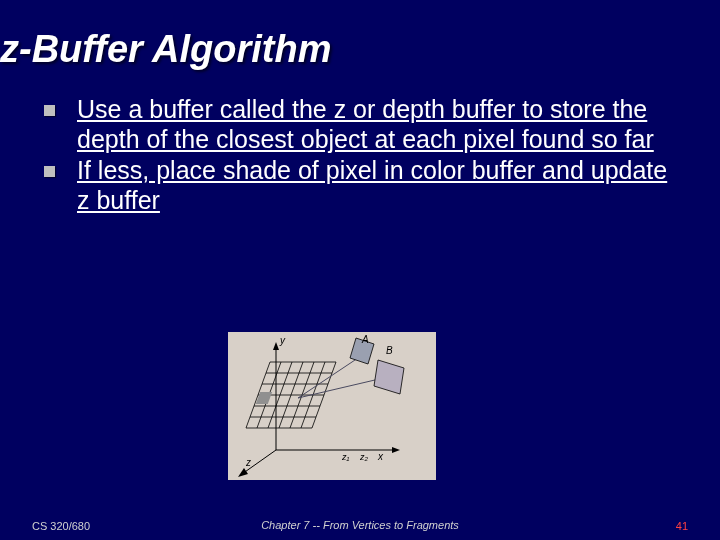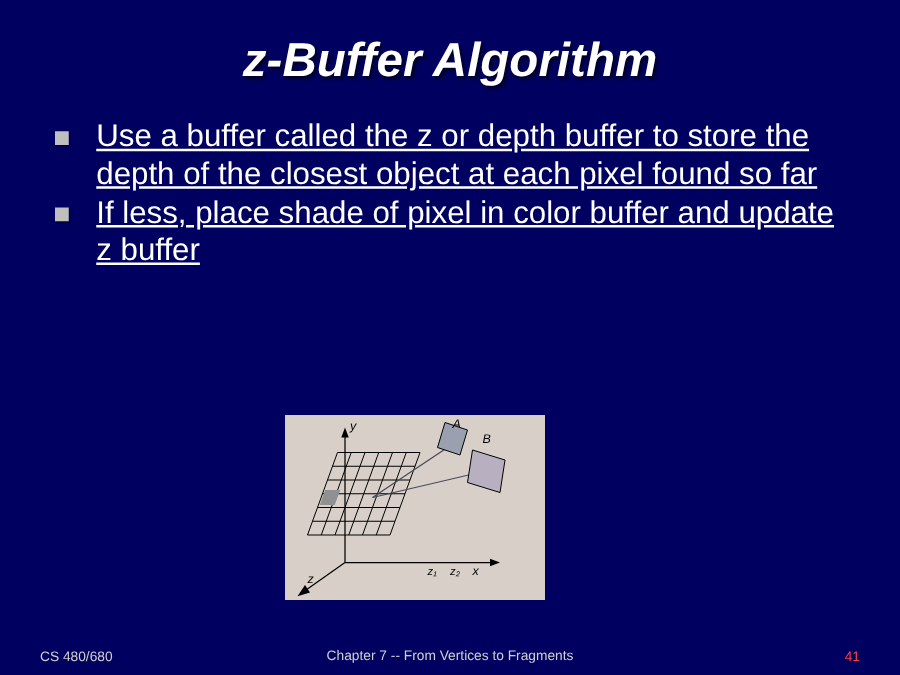--- a/index.html
+++ b/index.html
@@ -6,21 +6,21 @@
   body {
     width: 720px;
     height: 540px;
     background: #000060;
     font-family: Arial, Helvetica, sans-serif;
     color: #ffffff;
     position: relative;
     overflow: hidden;
   }
   .slide-title {
-    text-align: center;
+    text-align: left;
     font-size: 38px;
     font-weight: bold;
     font-style: italic;
     padding-top: 28px;
     padding-bottom: 24px;
     color: #ffffff;
     text-shadow: 2px 2px 3px rgba(0,0,0,0.6);
   }
   .content {
     padding: 0 44px;
@@ -64,20 +64,21 @@
     color: #d0d0d0;
   }
   .footer-left {
     flex: 1;
     padding-left: 32px;
   }
   .footer-center {
     flex: 1;
     text-align: center;
     line-height: 1.2;
+    font-style: italic;
   }
   .footer-right {
     flex: 1;
     text-align: right;
     padding-right: 32px;
     color: #ff4040;
   }
 </style>
 </head>
 <body>
@@ -139,16 +140,16 @@
     <text x="150" y="128" font-size="10" font-style="italic" fill="#000">x</text>
     <text x="18" y="134" font-size="10" font-style="italic" fill="#000">z</text>
     <text x="134" y="4" font-size="10" font-style="italic" fill="#000" dominant-baseline="hanging">A</text>
     <text x="158" y="22" font-size="10" font-style="italic" fill="#000">B</text>
     <text x="114" y="128" font-size="9" font-style="italic" fill="#000">z₁</text>
     <text x="132" y="128" font-size="9" font-style="italic" fill="#000">z₂</text>
   </svg>
 </div>
 
 <div class="footer">
-  <div class="footer-left">CS 480/680</div>
+  <div class="footer-left">CS 320/680</div>
   <div class="footer-center">Chapter 7 -- From Vertices to Fragments</div>
   <div class="footer-right">41</div>
 </div>
 
 </body></html>

